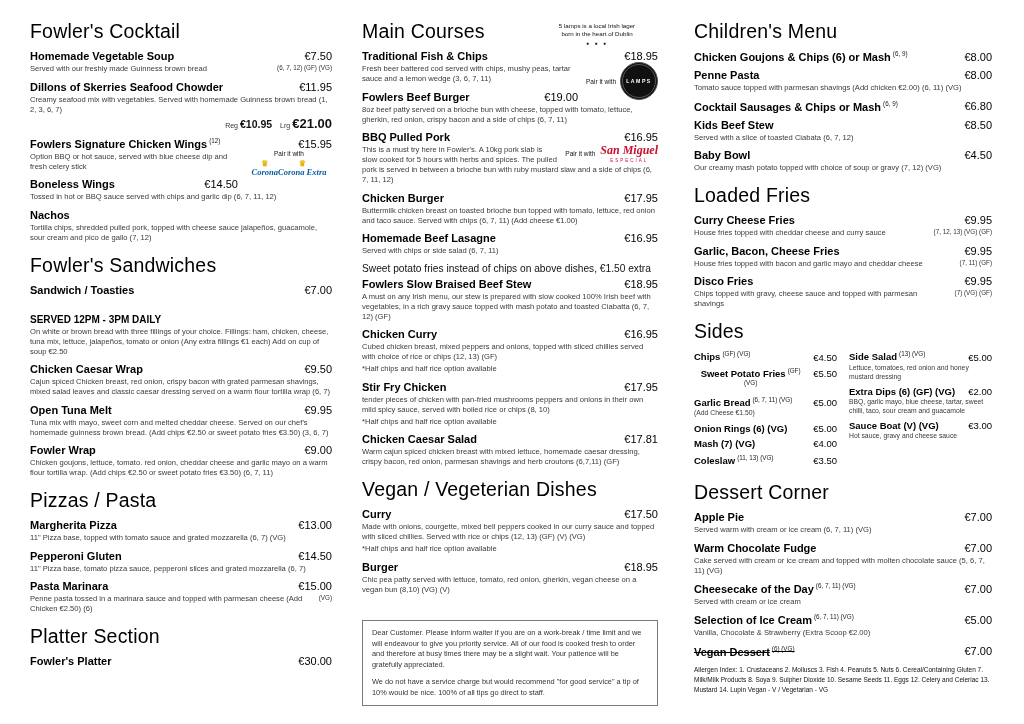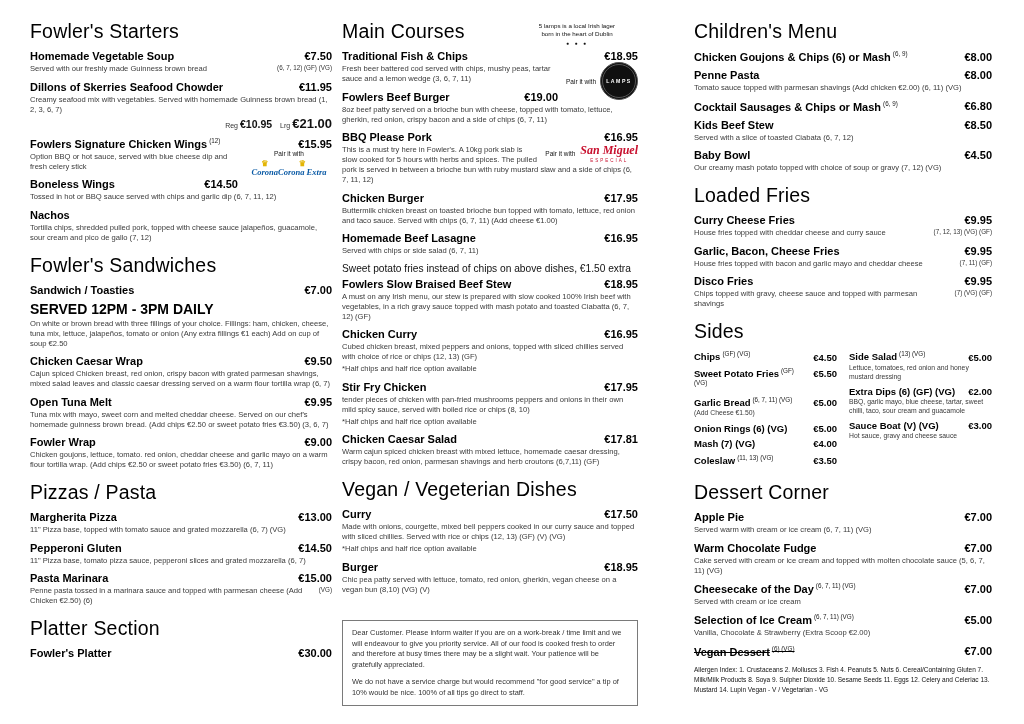--- a/index.html
+++ b/index.html
@@ -1,32 +1,32 @@
 <!DOCTYPE html>
 <html><head>
 <meta charset="utf-8">
 <style>
   html,body{margin:0;padding:0;}
   body{width:1024px;height:724px;background:#ffffff;font-family:"Liberation Sans",sans-serif;color:#111;overflow:hidden;}
   .page{position:relative;width:1024px;height:724px;background:#fff;}
   .col{position:absolute;top:20px;}
   #col1{left:30px;width:302px;}
-  #col2{left:342px;width:296px;}
+  #col2{left:362px;width:296px;}
   #col3{left:694px;width:298px;}
 
   .heading{font-size:19.5px;font-weight:400;color:#000;margin:11px 0 7px;letter-spacing:.2px;}
   .col > div.heading:first-of-type{margin-top:0;}
 
   .item{margin:0 0 6.5px;}
-  .row{display:flex;justify-content:space-between;align-items:baseline;gap:6px;}
+  .row{display:flex;justify-content:space-between;align-items:baseline;gap:6px;text-align:center;}
   .iname{font-weight:700;font-size:11px;color:#000;}
   .struck{text-decoration:line-through;}
   sup.sup{font-size:6.3px;font-weight:400;margin-left:2px;color:#222;}
-  .price{font-weight:700;font-size:11px;white-space:nowrap;color:#000;}
-  .iname2{font-weight:700;font-size:14px;color:#000;margin-top:5px;}
+  .price{font-weight:400;font-size:11px;white-space:nowrap;color:#000;}
+  .iname2{font-weight:700;font-size:10px;color:#000;margin-top:18px;}
   .desc{font-size:7.6px;color:#3a3a3a;line-height:1.32;margin-top:2px;}
   .sup-right{float:right;font-size:6.3px;color:#333;margin-left:8px;}
 
   .sizes{display:flex;justify-content:flex-end;align-items:baseline;gap:2px;margin-top:1px;}
   .size-label{font-size:7px;color:#333;margin-left:6px;}
   .size-price{font-weight:700;font-size:10.5px;}
   .sizes .size-price:last-of-type{font-size:13px;}
 
   .colnote{font-size:10.2px;color:#111;margin:3px 0 4px;}
 
@@ -57,21 +57,21 @@
   .sm-sub{font-size:4.5px;letter-spacing:2px;color:#c8102e;}
 
   .lamps-note{position:absolute;top:2px;right:0;width:122px;text-align:center;font-size:6.2px;color:#111;line-height:1.35;display:block;}
   .lamps-dots{font-size:5px;letter-spacing:2px;margin-top:1px;}
 </style>
 </head>
 <body>
 
 <div class="page">
   <div class="col" id="col1">
-      <div class="heading">Fowler's Starters</div>
+      <div class="heading">Fowler's Cocktail</div>
       <div class="item">
         <div class="row">
           <span class="iname">Homemade Vegetable Soup</span>
           <span class="price">€7.50</span>
         </div>
         <div class="desc"><span class="sup-right">(6, 7, 12) (GF) (VG)</span>Served with our freshly made Guinness brown bread</div>
       </div>
       <div class="item">
         <div class="row">
           <span class="iname">Dillons of Skerries Seafood Chowder</span>
@@ -192,21 +192,21 @@
       </div>
       <div class="item">
         <div class="row">
           <span class="iname">Fowlers Beef Burger</span>
           <span class="price">€19.00</span>
         </div>
         <div class="desc">8oz beef patty served on a brioche bun with cheese, topped with tomato, lettuce, gherkin, red onion, crispy bacon and a side of chips (6, 7, 11)</div>
       </div>
       <div class="item">
         <div class="row">
-          <span class="iname">BBQ Please Pork</span>
+          <span class="iname">BBQ Pulled Pork</span>
           <span class="price">€16.95</span>
         </div>
         <div class="badge badge-sanmiguel">
           <div class="pairwith">Pair it with</div>
           <div class="sm-wrap">
             <div class="sm-brand">San Miguel</div>
             <div class="sm-sub">ESPECIAL</div>
           </div>
         </div>
         <div class="desc">This is a must try here in Fowler's. A 10kg pork slab is slow cooked for 5 hours with herbs and spices. The pulled pork is served in between a brioche bun with ruby mustard slaw and a side of chips (6, 7, 11, 12)</div>

